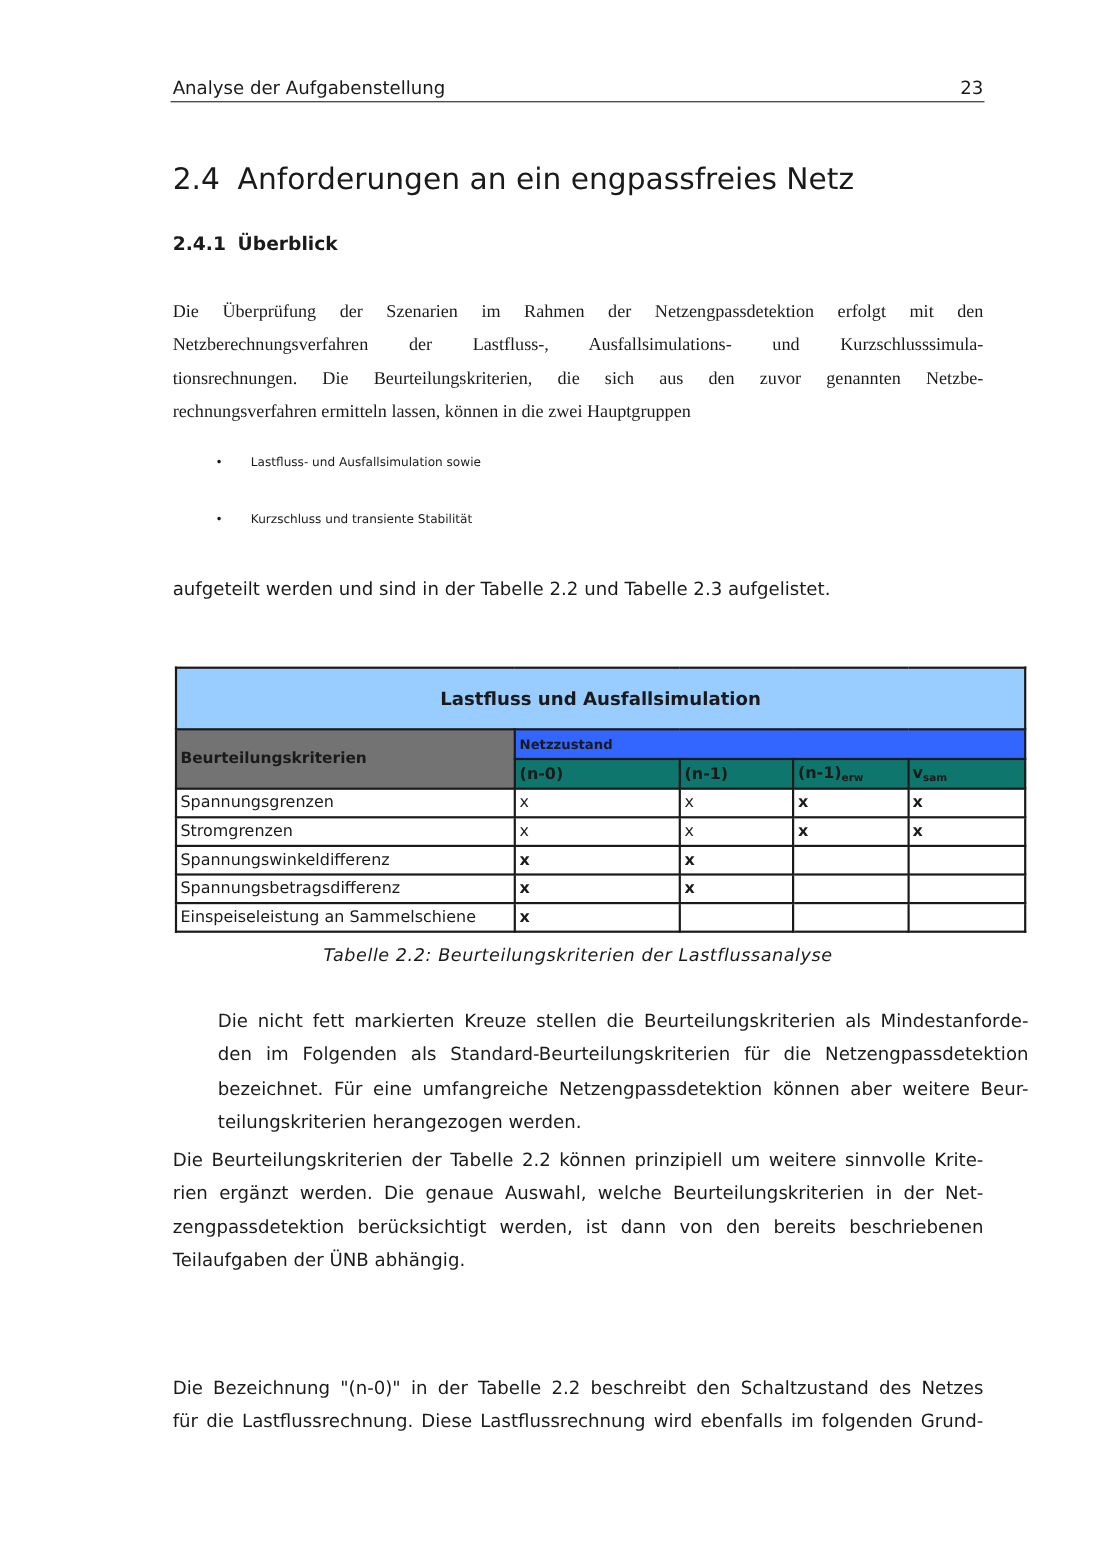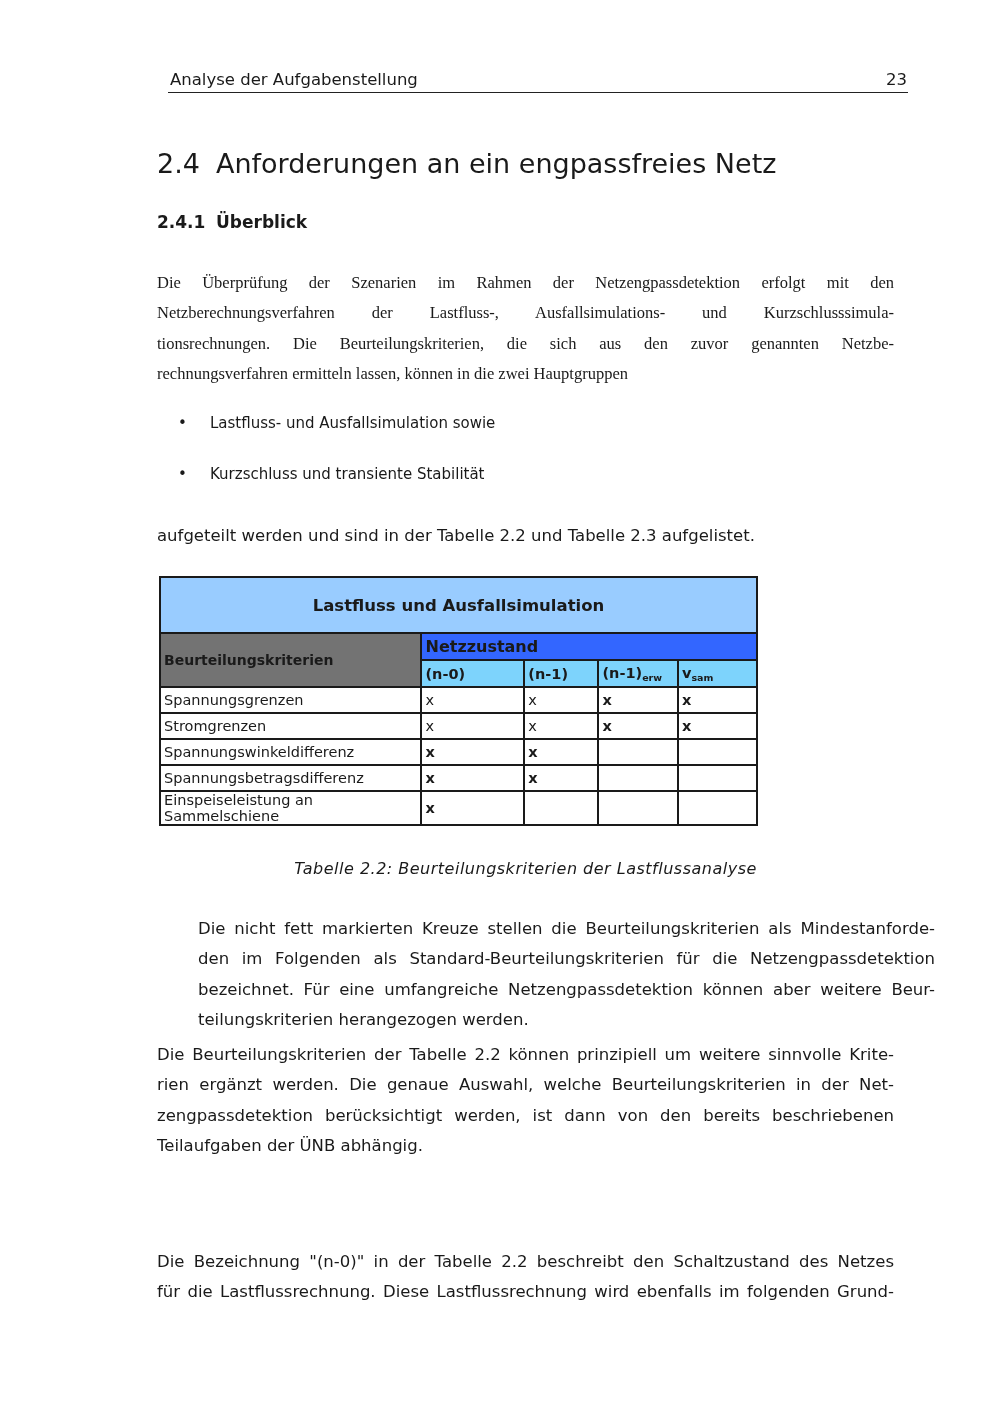--- a/index.html
+++ b/index.html
@@ -1,44 +1,44 @@
 <!DOCTYPE html>
 <html><head>
 <meta charset="utf-8">
 <style>
   html, body { margin: 0; padding: 0; background: #ffffff; }
   body { width: 1000px; height: 1415px; position: relative; overflow: hidden;
          font-family: "DejaVu Sans", sans-serif; color: #1a1a1a; }
 
   .header { position: absolute; left: 155px; top: 70px; width: 740px; height: 22px;
-            border-bottom: 1.5px solid #222; font-size: 16.5px; margin-left: 13px; }
+            border-bottom: 1.5px solid #222; font-size: 16.5px; }
   .header .title { position: absolute; left: 2px; top: 0; }
   .header .pnum { position: absolute; right: 1px; top: 0; }
 
   .h2 { position: absolute; left: 157px; top: 148px; font-size: 27px; font-weight: normal; }
   .h2 .num { display: inline-block; width: 59px; }
   .h3 { position: absolute; left: 157px; top: 212px; font-size: 17px; font-weight: bold; }
   .h3 .num { display: inline-block; width: 59px; }
 
   .para { position: absolute; left: 157px; width: 737px; font-size: 16.5px; line-height: 30.4px;
           text-align: justify; }
   .para .line { display: block; text-align: justify; text-align-last: justify; white-space: nowrap; }
   .para .line.last { text-align-last: left; }
 
-  .bullet { position: absolute; left: 178px; font-size: 15px; }
+  .bullet { position: absolute; left: 196px; font-size: 11px; }
   .bullet .dot { display: inline-block; width: 32px; }
 
-  table.crit { position: absolute; left: 159px; top: 576px; width: 599px;
+  table.crit { position: absolute; left: 159px; top: 606px; width: 774px;
                border-collapse: collapse; font-size: 14.5px; border-radius: 20px; }
   table.crit td, table.crit th { border: 2px solid #1a1a1a; padding: 0 3px; text-align: left;
                vertical-align: middle; }
   .t-title { background: #99ccff; height: 54px; text-align: center !important;
              font-size: 16.5px; font-weight: bold; }
-  .t-netz { background: #3366ff; height: 25px; text-align: left; font-weight: bold; font-size: 16px; }
-  .t-col { background: #7dd3fc; height: 25px; font-weight: bold; font-size: 14.5px; }
+  .t-netz { background: #3366ff; height: 25px; text-align: left; font-weight: bold; font-size: 12px; }
+  .t-col { background: #0f766e; height: 25px; font-weight: bold; font-size: 14.5px; }
   .t-col sub { font-size: 9.5px; vertical-align: -3px; }
   .t-crit-head { font-weight: bold; font-size: 14px; background: #737373; }
   .t-row td { height: 24px; font-size: 14.5px; }
   .mark-b { font-weight: bold; }
   .mark-n { font-weight: normal; }
 
   .caption { position: absolute; left: 157px; width: 800px; top: 859px; text-align: center;
              font-size: 16px; font-style: italic; letter-spacing: 0.5px; width: 737px; }
 </style>
 </head>

